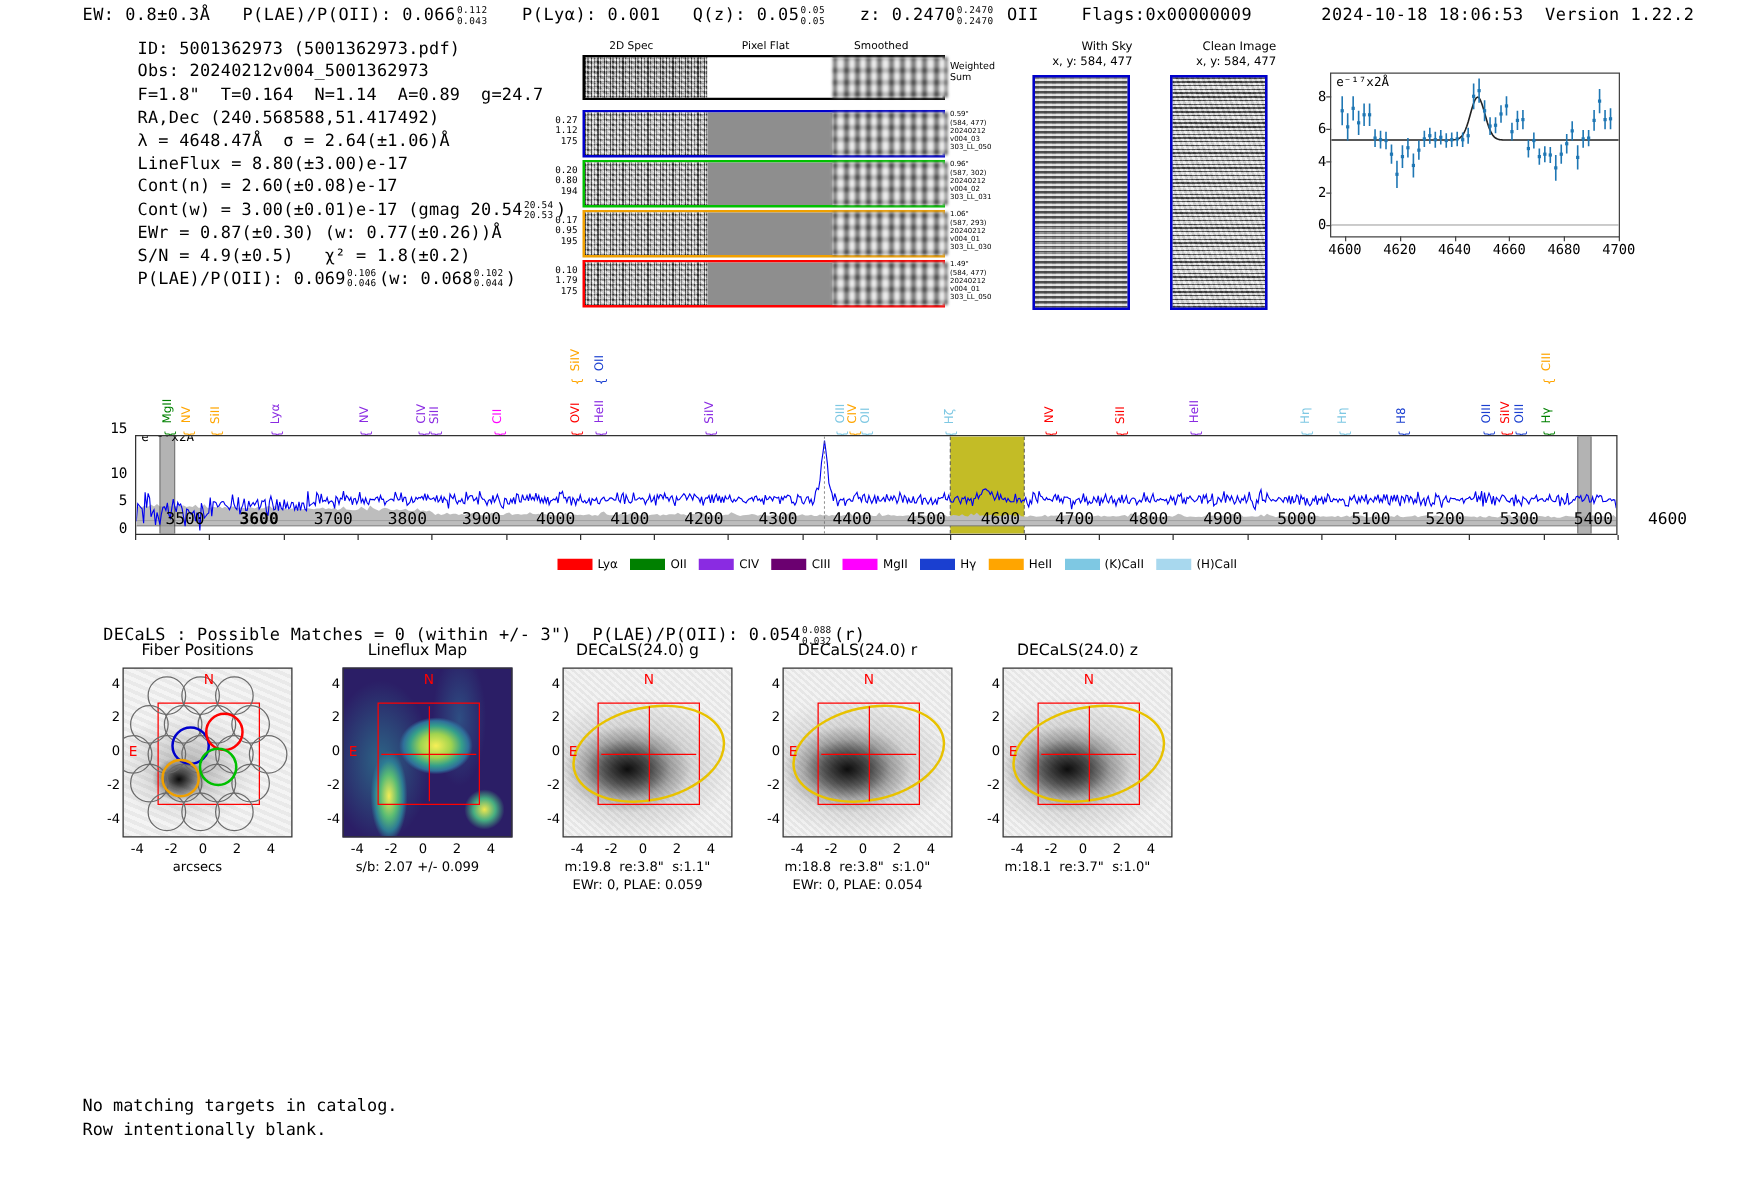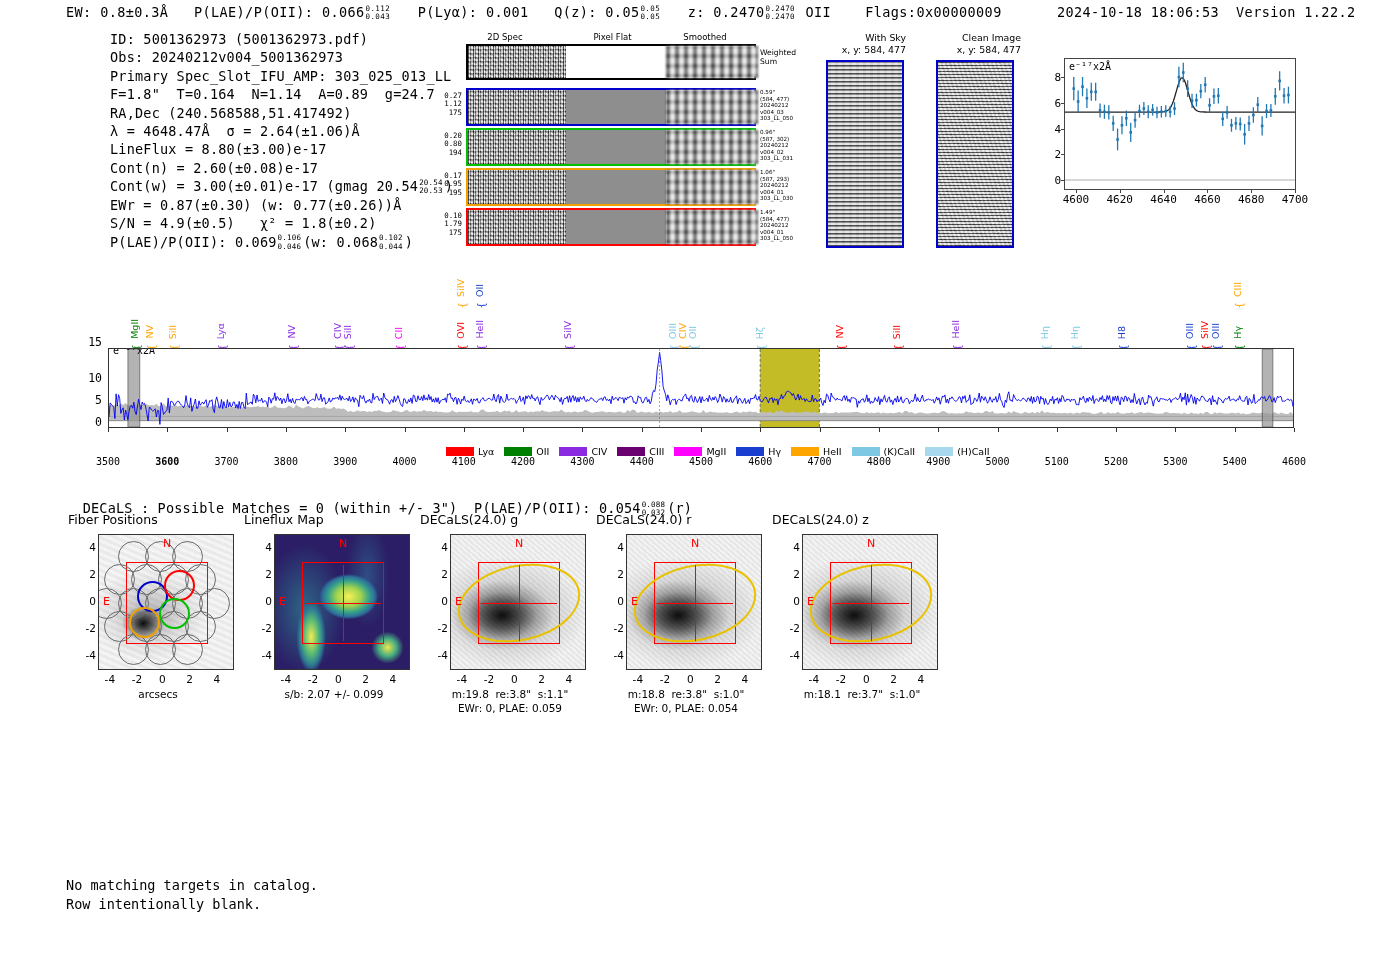--- a/index.html
+++ b/index.html
@@ -69,33 +69,33 @@
   .lf-ylbl{position:absolute;right:calc(100% + 4px);font-size:11px;transform:translateY(-50%);}
   .lf-xlbl{position:absolute;top:calc(100% + 4px);font-size:11px;transform:translateX(-50%);}
   .unitlbl{position:absolute;font-size:10px;}
 
   
   #fullspec{left:108px;top:348px;width:1186px;height:80px;}
   #fullspec .frame{position:absolute;inset:0;border:1px solid #333;box-sizing:border-box;background:#fff;overflow:hidden;}
   .ln-label{position:absolute;bottom:0;font-size:9.5px;writing-mode:vertical-rl;transform:rotate(180deg);
             white-space:nowrap;line-height:9.5px;}
   .ln-brace{position:absolute;font-size:10px;writing-mode:vertical-rl;transform:rotate(180deg);}
-  .xt{position:absolute;top:456px;font-size:10px;transform:translateX(-50%);}
+  .xt{position:absolute;top:408px;font-size:13px;transform:translateX(-50%);margin-left:40px;}
   .yt{position:absolute;font-size:11.5px;text-align:right;transform:translateY(-50%);}
 
   
   #legend{position:absolute;left:446px;top:446px;display:flex;gap:10px;align-items:center;}
   .lg-item{display:flex;align-items:center;gap:4px;}
   .lg-sw{width:28px;height:9px;display:block;}
   .lg-tx{font-size:9.5px;font-family:"DejaVu Sans","Liberation Sans",sans-serif;}
 
   
   #decals-line{left:66px;top:484px;font-size:13.5px;letter-spacing:.2px;white-space:pre;}
   .imgpanel{position:absolute;}
-  .ip-title{position:absolute;width:100%;text-align:left;font-size:12.5px;
+  .ip-title{position:absolute;width:100%;text-align:center;font-size:12.5px;
             font-family:"DejaVu Sans","Liberation Sans",sans-serif;}
   .ip-frame{position:absolute;border:1px solid #333;box-sizing:border-box;overflow:hidden;}
   .ip-cap{position:absolute;width:100%;text-align:center;font-size:10.5px;line-height:13px;
           font-family:"DejaVu Sans","Liberation Sans",sans-serif;white-space:pre;}
   .ax-t{position:absolute;font-size:10.5px;font-family:"DejaVu Sans","Liberation Sans",sans-serif;}
   .redbox{position:absolute;border:1.4px solid #ff0000;box-sizing:border-box;}
   .ell{position:absolute;border:2px solid #e8c200;border-radius:50%;box-sizing:border-box;}
   .nlbl,.elbl{position:absolute;color:#ff0000;font-size:11px;
               font-family:"DejaVu Sans","Liberation Sans",sans-serif;}
   .crossv{position:absolute;width:1.4px;background:#ff0000;}
@@ -154,21 +154,20 @@
   <span>Flags:0x00000009</span>
 </div>
 
 <div class="abs mono" id="header-stamp">
   <span>2024-10-18 18:06:53</span>&nbsp;&nbsp;<span>Version 1.22.2</span>
 </div>
 
 <div class="abs mono" id="info-block">
   <div>ID: 5001362973 (5001362973.pdf)</div>
   <div>Obs: 20240212v004_5001362973</div>
-  <div>Primary Spec_Slot_IFU_AMP: 303_025_013_LL</div>
   <div>F=1.8"  T=0.164  N=1.14  A=0.89  g=24.7</div>
   <div>RA,Dec (240.568588,51.417492)</div>
   <div>λ = 4648.47Å  σ = 2.64(±1.06)Å</div>
   <div>LineFlux = 8.80(±3.00)e-17</div>
   <div>Cont(n) = 2.60(±0.08)e-17</div>
   <div><span>Cont(w) = 3.00(±0.01)e-17 (gmag 20.54</span><span class="sup-sub"><span>20.54</span><br><span>20.53</span></span><span>)</span></div>
   <div>EWr = 0.87(±0.30) (w: 0.77(±0.26))Å</div>
   <div>S/N = 4.9(±0.5)   χ² = 1.8(±0.2)</div>
   <div><span>P(LAE)/P(OII): 0.069</span><span class="sup-sub"><span>0.106</span><br><span>0.046</span></span><span>(w: 0.068</span><span class="sup-sub"><span>0.102</span><br><span>0.044</span></span><span>)</span></div>
 </div>

